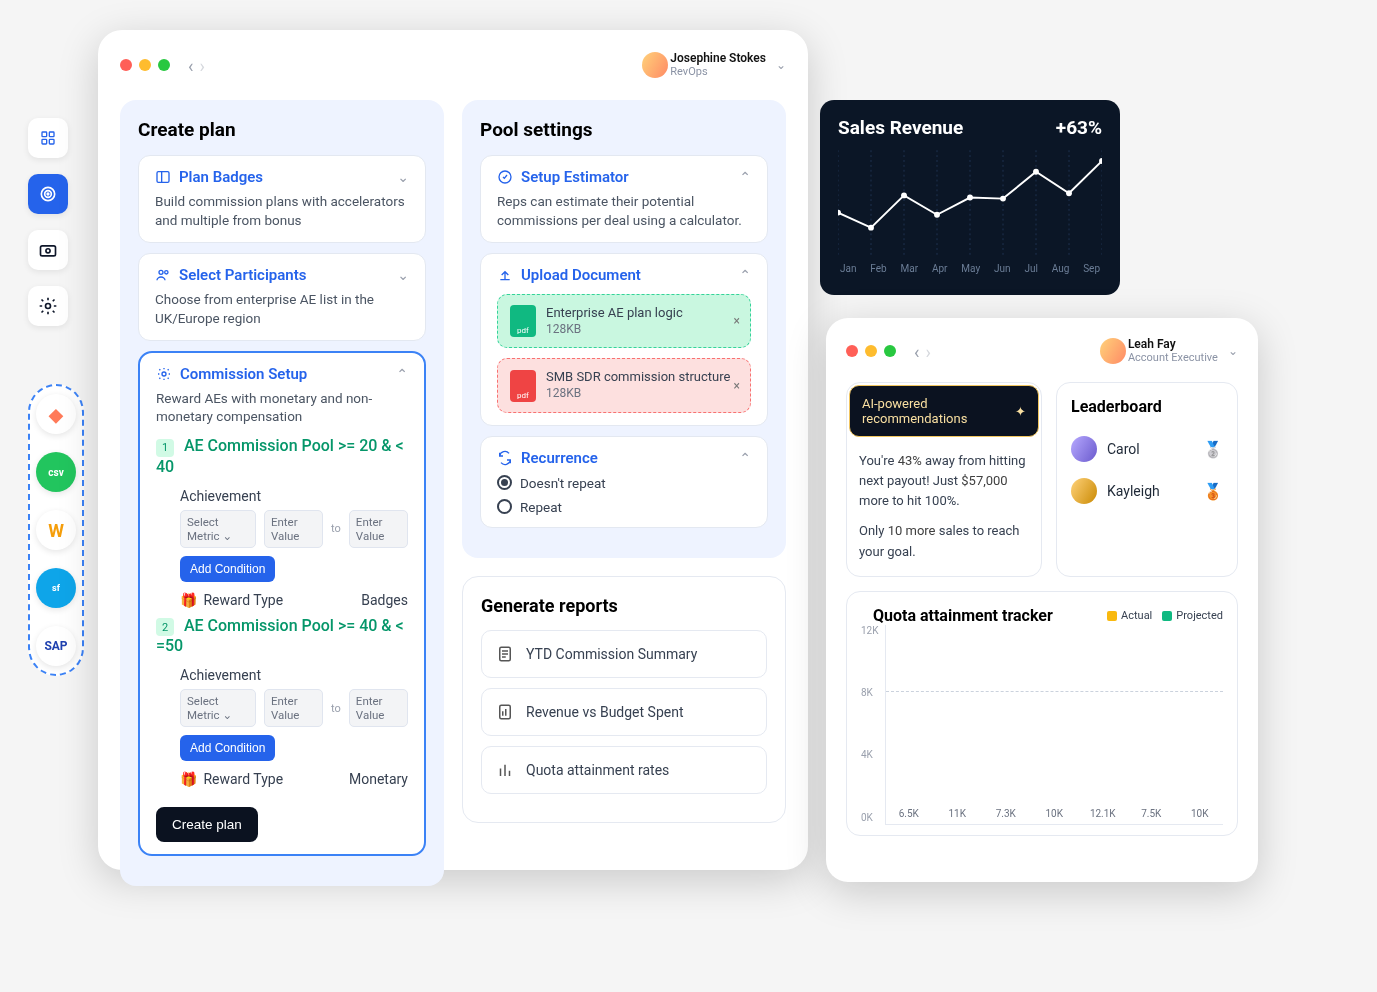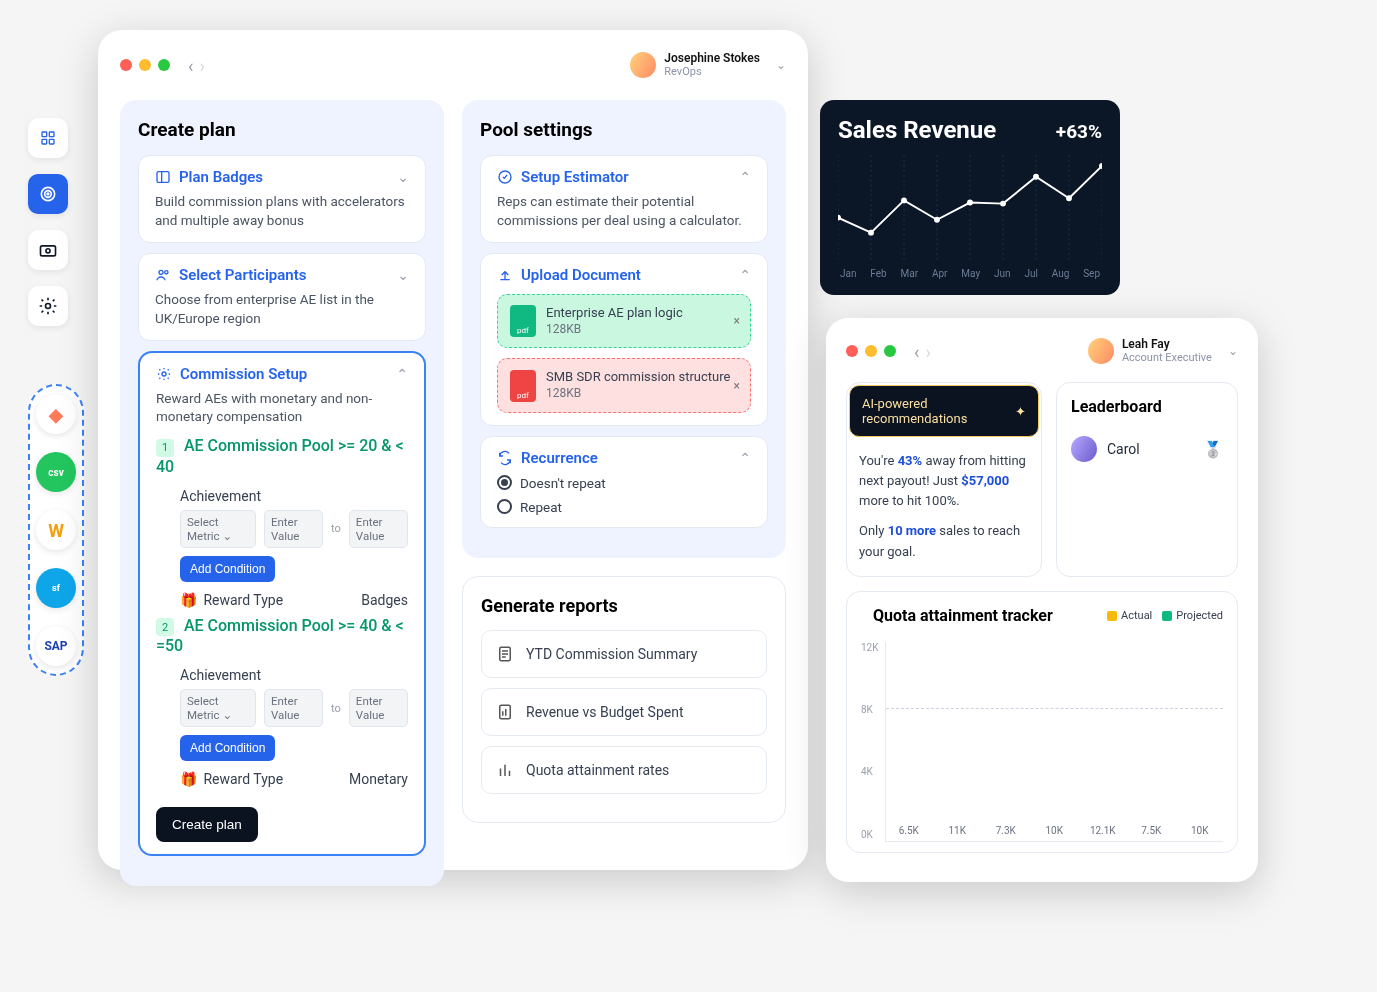--- a/index.html
+++ b/index.html
@@ -9,21 +9,21 @@
   .dock { position: absolute; left: 28px; top: 384px; width: 56px; border: 2px dashed #3b82f6; border-radius: 28px; padding: 8px 0; display: flex; flex-direction: column; align-items: center; gap: 18px; background: #fff; }
   .dock-item { width: 40px; height: 40px; border-radius: 50%; background: #fff; box-shadow: 0 2px 6px rgba(0,0,0,.1); display: flex; align-items: center; justify-content: center; font-size: 18px; font-weight: bold; }
 
   
   .main-win { position: absolute; left: 98px; top: 30px; width: 710px; height: 840px; background: #fff; border-radius: 24px; box-shadow: 0 10px 40px rgba(0,0,0,.18); padding: 18px 22px 22px; }
   .titlebar { display: flex; align-items: center; justify-content: space-between; height: 34px; }
   .traffic { display: flex; gap: 7px; }
   .tl { width: 12px; height: 12px; border-radius: 50%; }
   .red { background:#ff5f57 } .yellow { background:#febc2e } .green { background:#28c840 }
   .navarrows { display:flex; gap:6px; margin-left:18px; color:#9aa0ad; font-size:18px; }
-  .userchip { display:flex; align-items:center; gap:8px; font-size:12px; color:#111; }
+  .userchip { display:flex; align-items:center; gap:2px; font-size:12px; color:#111; }
   .avatar { width:26px; height:26px; border-radius:50%; background: linear-gradient(120deg,#ffd27a,#ff8a65); }
   .userchip .meta { line-height: 1.15; }
   .userchip .name { font-weight:600; font-size:12px; }
   .userchip .role { color:#8b93a5; font-size:11px; }
   .chev { color:#9aa0ad; margin-left:8px }
 
   
   .rail { position:absolute; left:28px; top:118px; display:flex; flex-direction:column; gap:16px; }
   .rail-item { width:40px; height:40px; border-radius:10px; display:flex; align-items:center; justify-content:center; color:#0f172a; background:#fff; box-shadow:0 2px 6px rgba(0,0,0,.08); }
   .rail-item.active { background:#2563eb; color:#fff; }
@@ -67,50 +67,50 @@
   .radio-dot.on::after { content:""; width:7px; height:7px; border-radius:50%; background:#374151; }
 
   .reports { background:#fff; border:1px solid #e5e9f1; border-radius:16px; padding:18px; margin-top:18px; }
   .reports h2 { font-size:18px; font-weight:700; margin-bottom:14px; }
   .report-row { display:flex; align-items:center; gap:12px; padding:14px 14px; border:1px solid #e5e9f1; border-radius:10px; margin-bottom:10px; font-size:14px; color:#374151; }
   .report-row svg { width:18px; height:18px; stroke:#555; fill:none; stroke-width:2; }
 
   
   .rev-widget { position:absolute; left:820px; top:100px; width:300px; height:195px; background:#0b1626; border-radius:14px; padding:16px 18px 8px; color:#fff; }
   .rev-head { display:flex; justify-content:space-between; align-items:baseline; font-weight:700; }
-  .rev-head .title { font-size:24px }
+  .rev-head .title { font-size:19px }
   .rev-head .delta { font-size:19px }
   .rev-chart { position:relative; height:110px; margin-top:10px; }
   .rev-chart svg { width:100%; height:100%; }
   .rev-axis { display:flex; justify-content:space-between; padding:4px 2px 0; font-size:10px; color:#6b7d96; }
 
   
   .win2 { position:absolute; left:826px; top:318px; width:432px; height:564px; background:#fff; border-radius:22px; box-shadow:0 10px 40px rgba(0,0,0,.18); padding:16px 20px 20px; }
   .win2-body { display:flex; gap:14px; margin-top:14px; }
   .ai-card { border:1px solid #e5e9f1; border-radius:14px; padding:0; width:52%; overflow:hidden; }
   .ai-head { background:#0b1220; color:#f9dfa1; font-size:13px; padding:10px 12px; border:1px solid #f2c65f; border-radius:10px; margin:2px; display:flex; align-items:center; gap:6px; }
   .ai-body { padding:12px 12px 14px; font-size:13px; color:#374151; line-height:1.55; }
-  .ai-body .hl { color:#1d4ed8; font-weight:700; }
+  .ai-body .hl { color:#404040; font-weight:400; }
   .lb-card { border:1px solid #e5e9f1; border-radius:14px; padding:14px; width:48%; }
   .lb-card h3 { font-size:16px; font-weight:700; margin-bottom:12px; }
   .lb-row { display:flex; align-items:center; gap:10px; padding:8px 0; font-size:14px; color:#1f2937; justify-content:space-between; }
   .lb-left { display:flex; align-items:center; gap:10px }
   .lb-av { width:26px; height:26px; border-radius:50%; }
   .lb-av.a { background:linear-gradient(120deg,#ffc06b,#ff7d55) }
   .lb-av.b { background:linear-gradient(120deg,#b7a9ff,#6a5acd) }
   .lb-av.c { background:linear-gradient(120deg,#ffd27a,#ca8a04) }
   .medal { font-size:16px }
 
   .quota-card { border:1px solid #e5e9f1; border-radius:14px; padding:14px 14px 10px; margin-top:14px; }
   .quota-head { display:flex; justify-content:space-between; align-items:center; }
   .quota-head h3 { font-size:16px; font-weight:700;margin-left:12px; }
   .legend { font-size:11px; color:#374151; display:flex; gap:10px }
   .legend .sw { display:inline-block; width:10px; height:10px; border-radius:2px; margin-right:4px; vertical-align:middle }
   .sw.o { background:#f9b90f } .sw.t { background:#10b981 }
-  .bar-chart { position:relative; height:200px; margin-top:17px; display:flex; }
+  .bar-chart { position:relative; height:200px; margin-top:0; display:flex; }
   .y-axis { display:flex; flex-direction:column; justify-content:space-between; font-size:10px; color:#9aa0ad; padding-bottom:2px; }
   .bars-area { flex:1; position:relative; border-left:1px solid #e5e9f1; border-bottom:1px solid #e5e9f1; margin-left:6px; }
   .dashline { position:absolute; left:0; right:0; border-top:1.5px dashed #cbd2dd; }
   .bars { position:absolute; left:0; right:0; bottom:0; top:0; display:flex; align-items:flex-end; gap:14px; padding:0 6px; }
   .barcol { flex:1; display:flex; flex-direction:column; align-items:center; position:relative; }
   .barstack { width:100%; display:flex; flex-direction:column-reverse; }
   .seg { width:100%; }
   .seg.o { background:#f9b90f }
   .seg.t { background:#10b981 }
   .barlbl { position:absolute; top:-16px; font-size:10px; color:#6b7280; white-space:nowrap }
@@ -191,21 +191,21 @@
           <div class="card-head">
             <span class="card-title">
                 <svg class="icon" viewBox="0 0 24 24">
                   <rect x="3" y="4" width="18" height="16" rx="2"></rect>
                   <line x1="10" y1="4" x2="10" y2="20"></line>
                 </svg>
                 <span>Plan Badges</span>
               </span>
             <span class="chevdown">⌄</span>
           </div>
-          <div class="card-sub">Build commission plans with accelerators and multiple away bonus</div>
+          <div class="card-sub">Build commission plans with accelerators and multiple from bonus</div>
         </div>
 
         <div class="card">
           <div class="card-head">
             <span class="card-title">
                 <svg class="icon" viewBox="0 0 24 24">
                   <circle cx="9" cy="8" r="3"></circle>
                   <path d="M3 20c0-3 3-5 6-5s6 2 6 5"></path>
                   <circle cx="17" cy="8" r="2.5"></circle>
                 </svg>
@@ -450,20 +450,27 @@
     </div>
     <div class="lb-card">
       <h3>Leaderboard</h3>
       <div class="lb-row">
           <span class="lb-left">
             <span class="lb-av b"></span>
             <span>Carol</span>
           </span>
           <span class="medal">🥈</span>
         </div>
+      <div class="lb-row">
+          <span class="lb-left">
+            <span class="lb-av c"></span>
+            <span>Kayleigh</span>
+          </span>
+          <span class="medal">🥉</span>
+        </div>
     </div>
   </div>
 
   <div class="quota-card">
     <div class="quota-head">
       <h3>Quota attainment tracker</h3>
       <div class="legend">
         <span><span class="sw o"></span><span>Actual</span></span>
         <span><span class="sw t"></span><span>Projected</span></span>
       </div>

